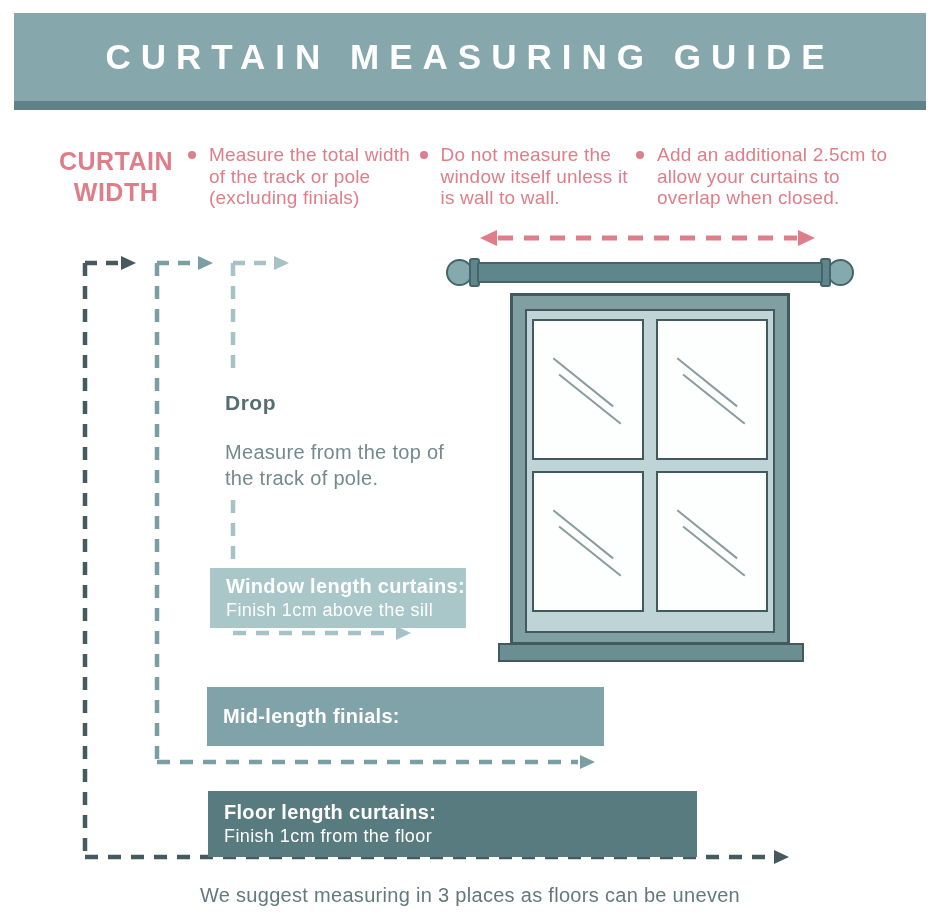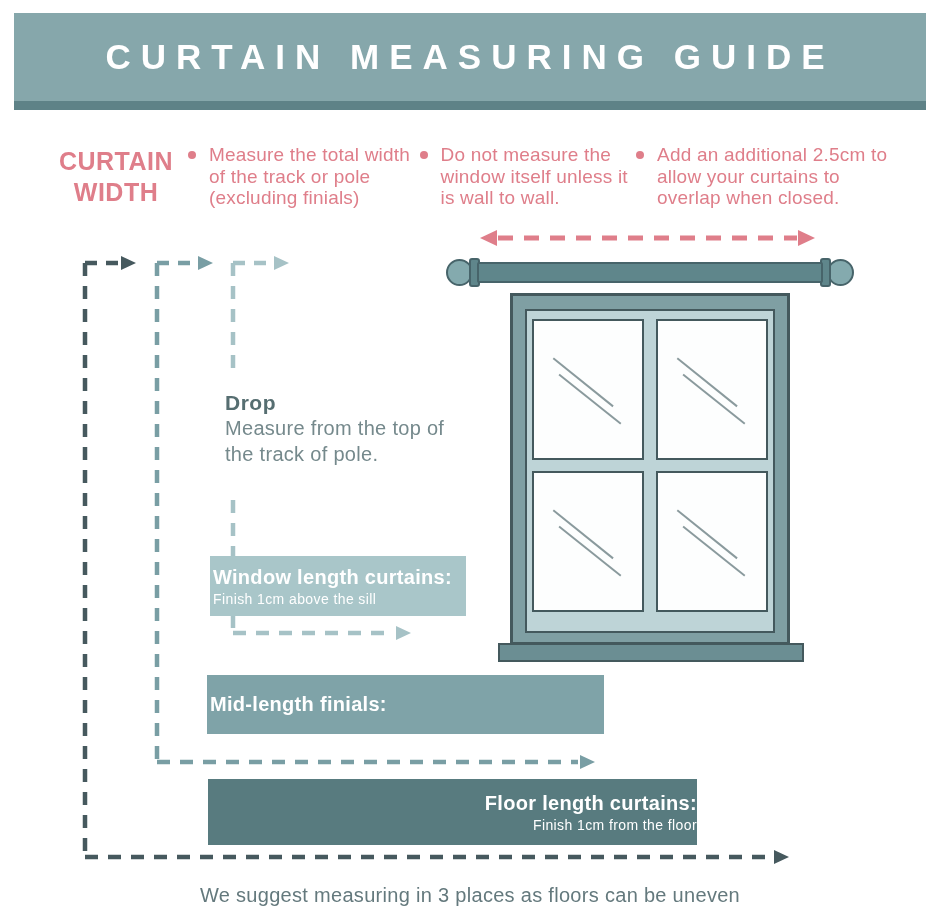--- a/index.html
+++ b/index.html
@@ -74,32 +74,32 @@
   .pane.bl { left: 19px; top: 175px; }
   .pane.br { left: 143px; top: 175px; }
   .sill {
     position: absolute; left: 498px; top: 643px; width: 306px; height: 19px;
     background: var(--sill); border: 2px solid var(--pane-border);
   }
 
   
   .drop-block { position: absolute; left: 225px; top: 391px; width: 230px; }
   .drop-block h3 { color: var(--heading); font-size: 21px; font-weight: bold; letter-spacing: 0.5px; }
-  .drop-block p { margin-top: 0; color: var(--body-gray); font-size: 20px; line-height: 26px; letter-spacing: 0.3px; }
+  .drop-block p { margin-top: 24px; color: var(--body-gray); font-size: 20px; line-height: 26px; letter-spacing: 0.3px; }
 
   
   .len-box {
     position: absolute; color: var(--white); display: flex; flex-direction: column;
-    justify-content: center; padding-left: 3px; gap: 2px;
+    justify-content: center; padding-left: 16px; gap: 2px; margin-top: 12px;
   }
   .len-box .bt { font-size: 20px; font-weight: bold; letter-spacing: 0.3px; }
-  .len-box .bs { font-size: 14px; letter-spacing: 0.4px; }
+  .len-box .bs { font-size: 18px; letter-spacing: 0.4px; }
   .len-box.window-length { left: 210px; top: 556px; width: 256px; height: 60px; background: var(--box-light); }
   .len-box.mid-length    { left: 207px; top: 675px; width: 397px; height: 59px; background: var(--box-medium); }
-  .len-box.floor-length  { left: 208px; top: 779px; width: 489px; height: 66px; background: var(--box-dark); align-items: flex-end; }
+  .len-box.floor-length  { left: 208px; top: 779px; width: 489px; height: 66px; background: var(--box-dark); }
 
   
   .footer-note {
     position: absolute; left: 0; right: 0; top: 884px;
     text-align: center; color: var(--footer-gray); font-size: 20px; letter-spacing: 0.3px;
   }
 </style>
 </head>
 <body>
 

